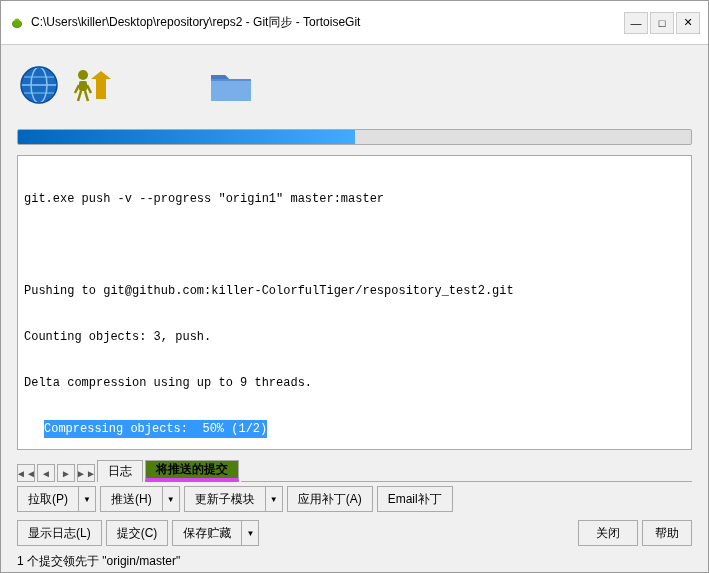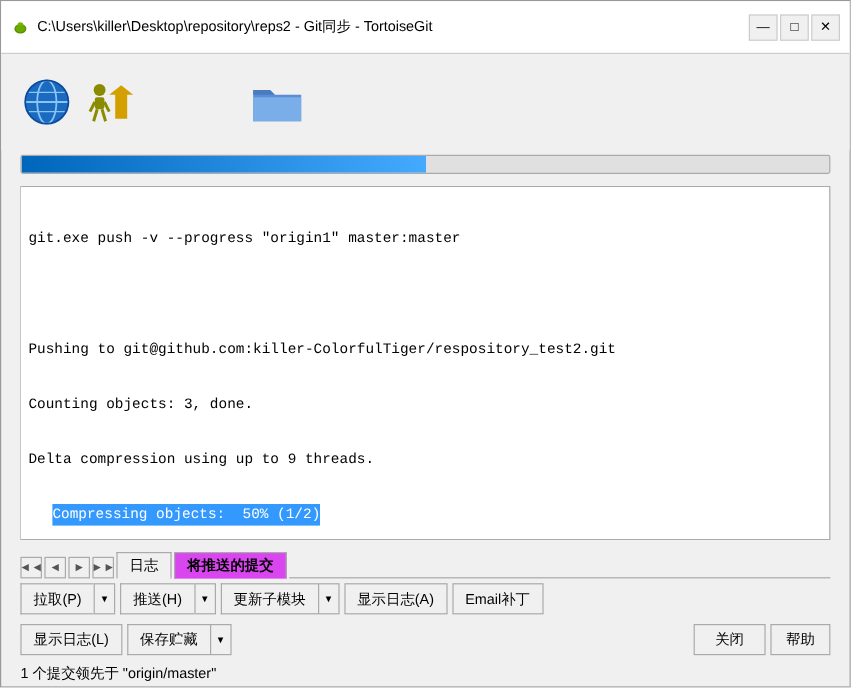--- a/index.html
+++ b/index.html
@@ -158,22 +158,22 @@
       background: #f0f0f0;
       border: 1px solid #aaa;
       border-bottom: none;
       cursor: pointer;
       font-size: 12px;
       height: 22px;
       display: flex;
       align-items: center;
     }
     .tab.active {
-      background: #d946ef;
-      border-bottom: 1px solid #d946ef;
+      background: #4d7c0f;
+      border-bottom: 4px solid #d946ef;
       font-weight: bold;
       z-index: 1;
     }
     .tab-divider {
       flex: 1;
       border-bottom: 1px solid #aaa;
     }
 
     
     .btn-row {
@@ -280,21 +280,21 @@
   <div class="progress-area">
     <div class="progress-bar-container">
       <div class="progress-bar-fill" style="width: 50%"></div>
     </div>
   </div>
 
   <div class="log-area">
     <div class="log-line">git.exe push -v --progress "origin1" master:master</div>
     <div class="log-line">&nbsp;</div>
     <div class="log-line">Pushing to git@github.com:killer-ColorfulTiger/respository_test2.git</div>
-    <div class="log-line">Counting objects: 3, done.</div>
+    <div class="log-line">Counting objects: 3, push.</div>
     <div class="log-line">Delta compression using up to 9 threads.</div>
     <div class="log-line"><span class="log-highlight">Compressing objects:  50% (1/2)</span></div>
   </div>
 
   <div class="tab-bar">
     <button class="tab-nav-btn">◄◄</button>
     <button class="tab-nav-btn">◄</button>
     <button class="tab-nav-btn">►</button>
     <button class="tab-nav-btn">►►</button>
     <div class="tab">
@@ -312,26 +312,27 @@
       <button class="btn-dropdown">▼</button>
     </div>
     <div class="btn-group">
       <button class="btn">推送(H)</button>
       <button class="btn-dropdown">▼</button>
     </div>
     <div class="btn-group">
       <button class="btn">更新子模块</button>
       <button class="btn-dropdown">▼</button>
     </div>
-    <button class="btn">显示日志(A)</button>
+    <button class="btn">应用补丁(A)</button>
     <button class="btn">Email补丁</button>
   </div>
 
   <div class="btn-row">
     <button class="btn">显示日志(L)</button>
+    <button class="btn">提交(C)</button>
     <div class="btn-group">
       <button class="btn">保存贮藏</button>
       <button class="btn-dropdown">▼</button>
     </div>
     <div class="btn-spacer"></div>
     <button class="btn" style="min-width:60px;">关闭</button>
     <button class="btn" style="min-width:50px;">帮助</button>
   </div>
 
   <div class="status-bar">

